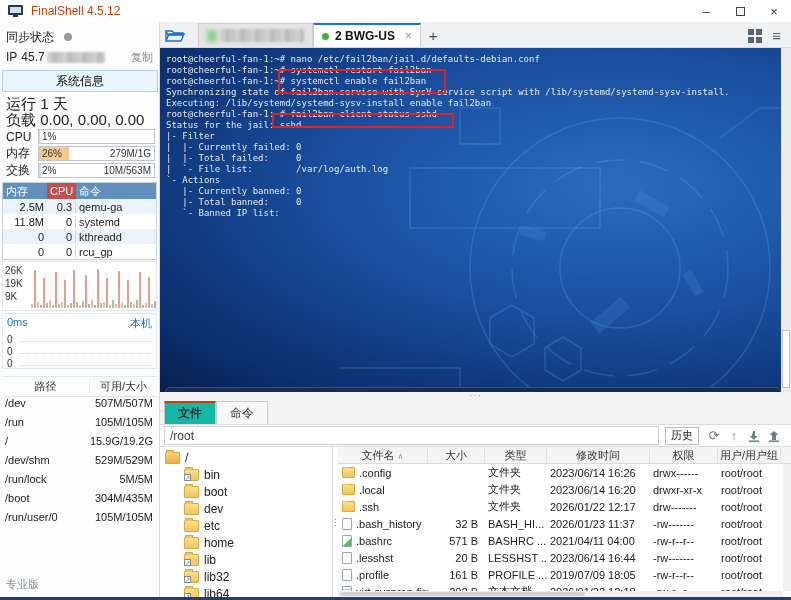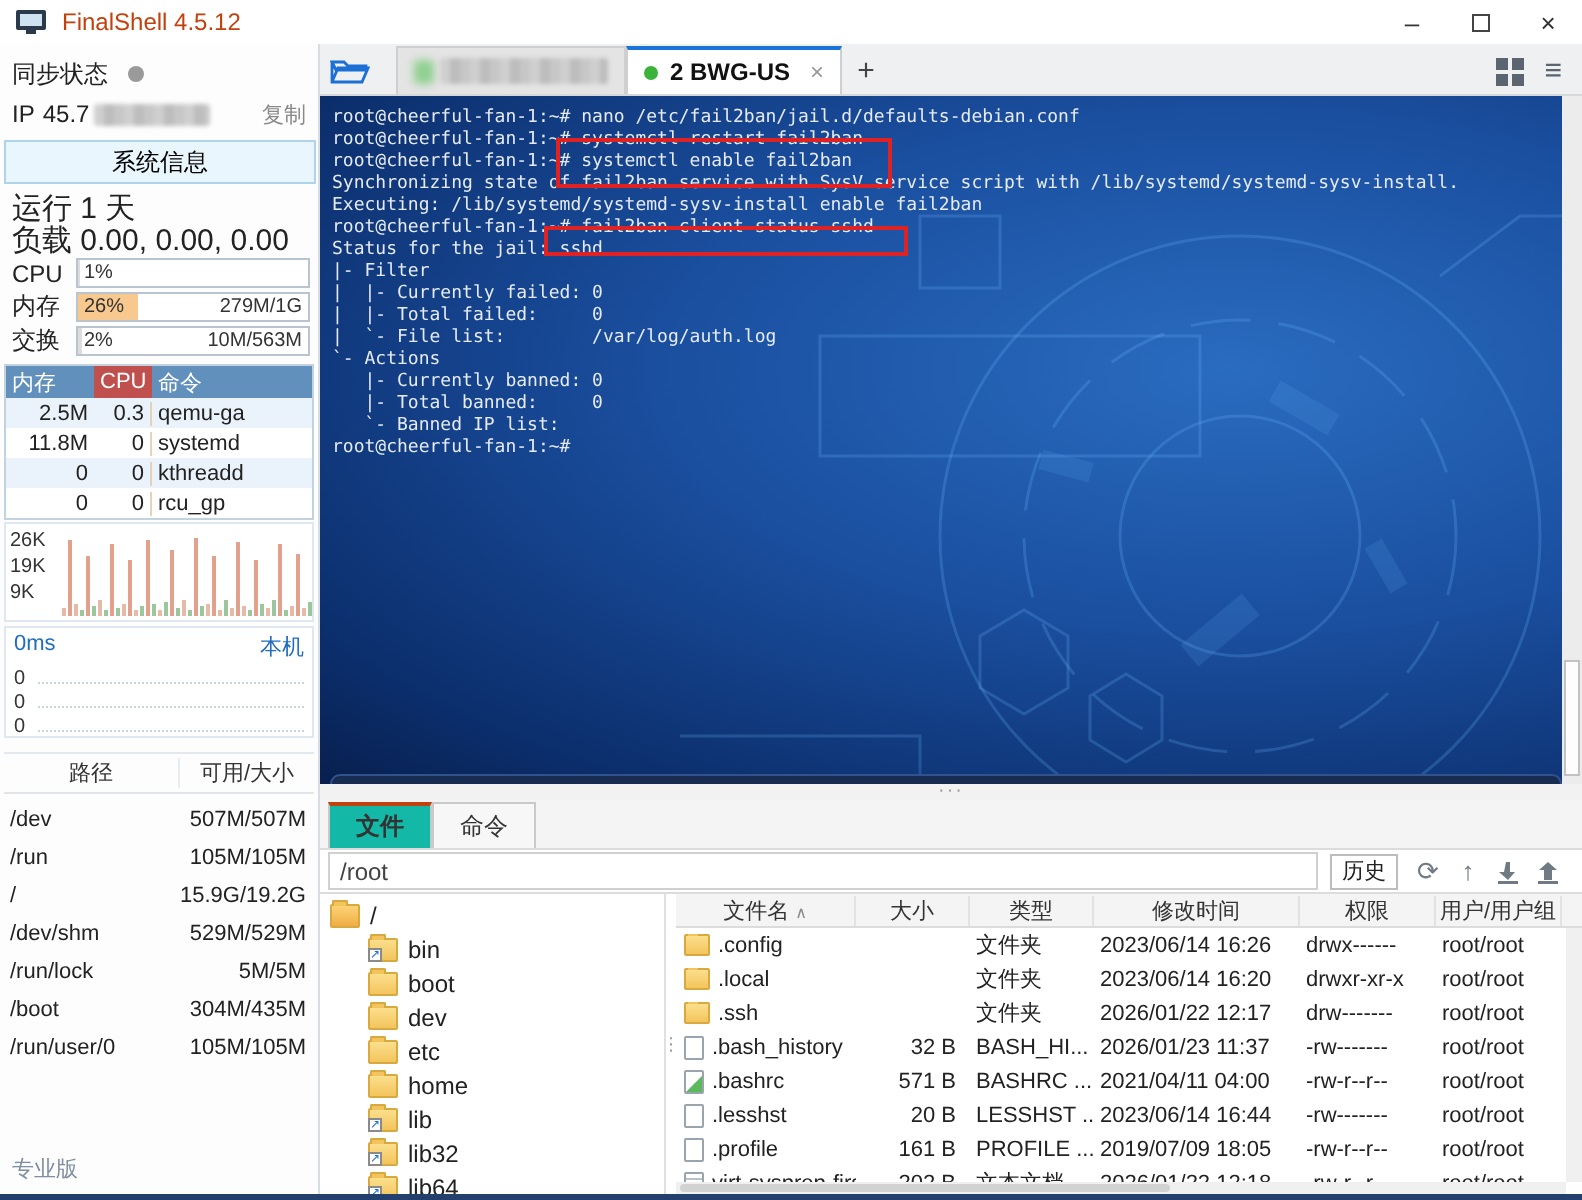--- a/index.html
+++ b/index.html
@@ -52,21 +52,21 @@
 
   .ping-box { margin-top:2px; border:1px solid #dfe7f0; height:56px; background:#fff; font-size:11px; position:relative; }
   .ping-head { display:flex; padding:2px 4px; color:#1f6dbf;justify-content:flex-end; }
   .ping-host { margin-left:auto; }
   .ping-row { display:flex; align-items:flex-end; height:12px; padding:0 4px; color:#333; font-size:10px; }
   .ping-dots { flex:1; border-bottom:1px dotted #c9d4de; margin:0 0 3px 6px; }
 
   .disk-table { margin-top:7px; font-size:11px; border-top:1px solid #e2e8ee; }
   .disk-head { display:flex; height:20px; align-items:center; border-bottom:1px solid #dfe5eb; color:#333; }
   .dh-path { width:88px; text-align:center; border-right:1px solid #e8edf2; } .dh-size { flex:1; text-align:center; }
-  .drow { display:flex; height:19px; align-items:flex-end; }
+  .drow { display:flex; height:19px; align-items:flex-start; }
   .dc-path { width:88px; padding-left:3px; } .dc-size { flex:1; text-align:right; padding-right:4px; }
   .edition { position:absolute; left:6px; bottom:5px; color:#7f8ea0; font-size:11px; }
 
   
   .main { position:absolute; left:160px; top:22px; width:631px; height:575px; }
   .tabbar { position:absolute; left:0; top:0; width:631px; height:26px; background:#eef0f2; border-bottom:1px solid #d8d8d8; display:flex; align-items:flex-end; }
   .open-folder { width:30px; height:24px; display:flex; align-items:center; justify-content:center; cursor:pointer; }
   .tab { height:24px; display:flex; align-items:center; padding:0 8px; border:1px solid #cfcfcf; border-bottom:none; background:#e4e4e4; cursor:pointer; }
   .tab.censored-tab { width:115px; margin-left:8px; }
   .tab-censor { width:96px; height:13px; }
@@ -408,21 +408,20 @@
           <div class="tline">root@cheerful-fan-1:~# fail2ban-client status sshd</div>
           <div class="tline">Status for the jail: sshd</div>
           <div class="tline">|- Filter</div>
           <div class="tline">|  |- Currently failed: 0</div>
           <div class="tline">|  |- Total failed:     0</div>
           <div class="tline">|  `- File list:        /var/log/auth.log</div>
           <div class="tline">`- Actions</div>
           <div class="tline">   |- Currently banned: 0</div>
           <div class="tline">   |- Total banned:     0</div>
           <div class="tline">   `- Banned IP list:</div>
-          <div class="tline">root@cheerful-fan-1:~# </div>
         </div>
       <div class="hl-box hl-box1"></div>
       <div class="hl-box hl-box2"></div>
       <div class="term-scroll">
         <div class="term-thumb"></div>
       </div>
 
       <div class="term-toolbar">
         
         

